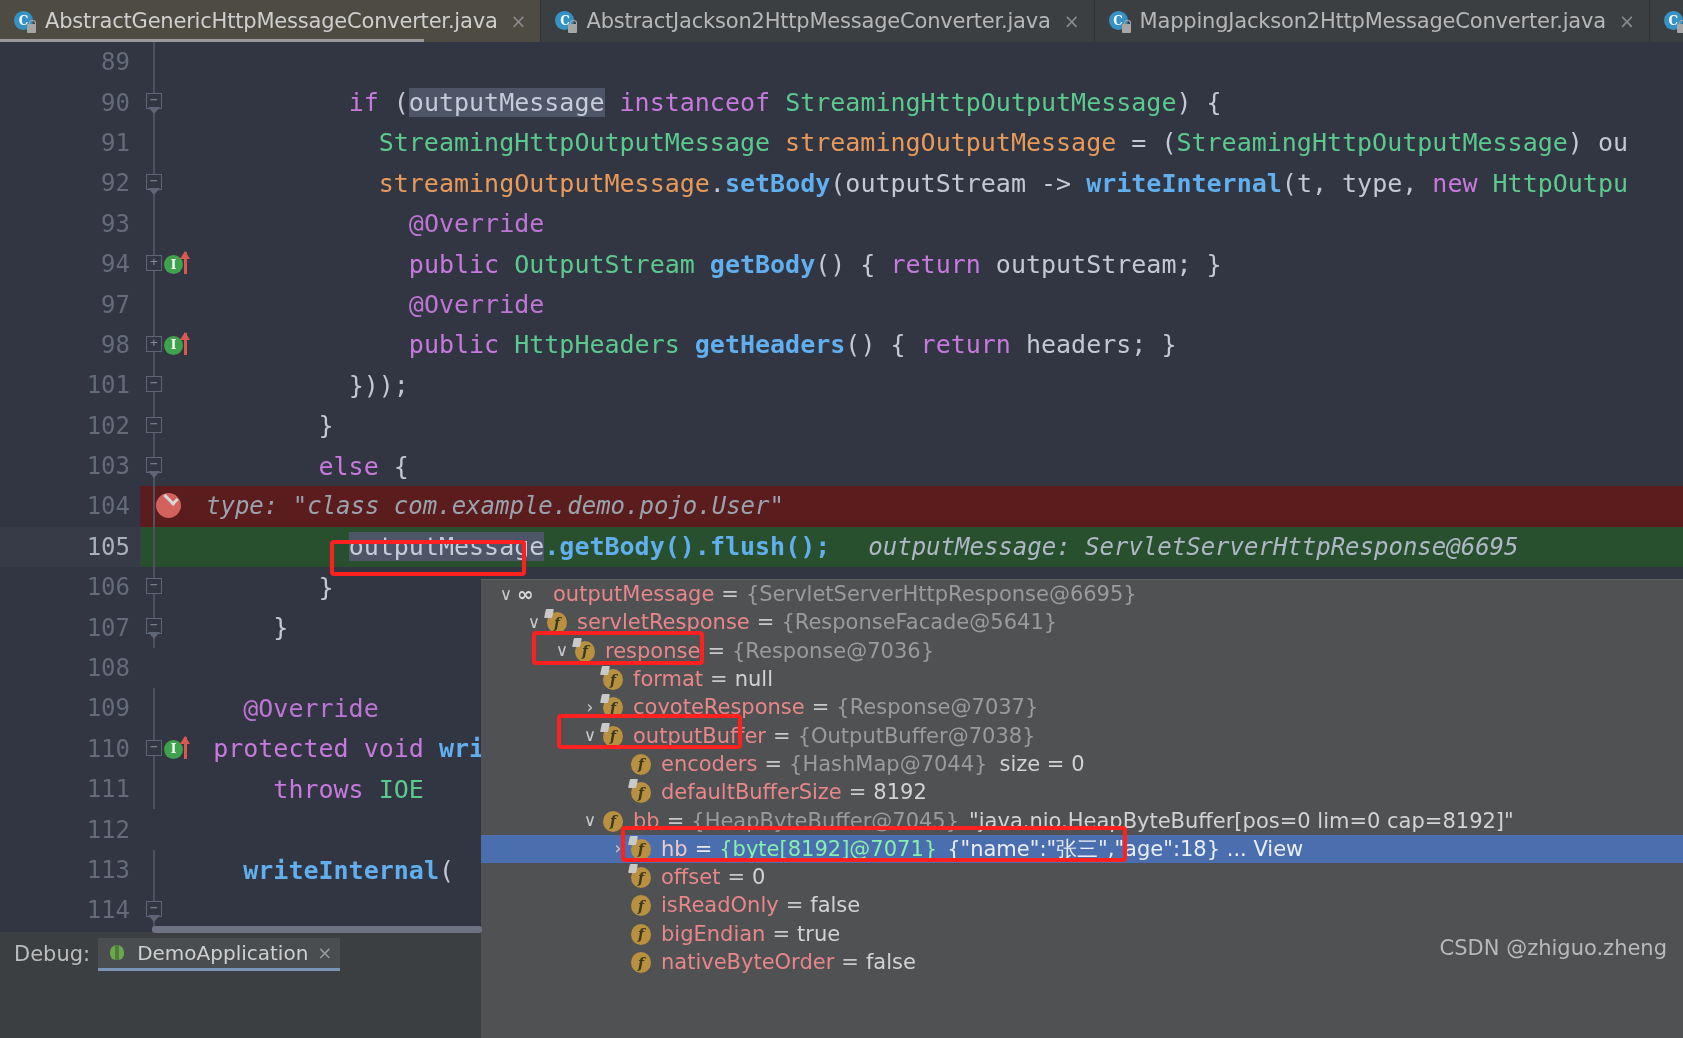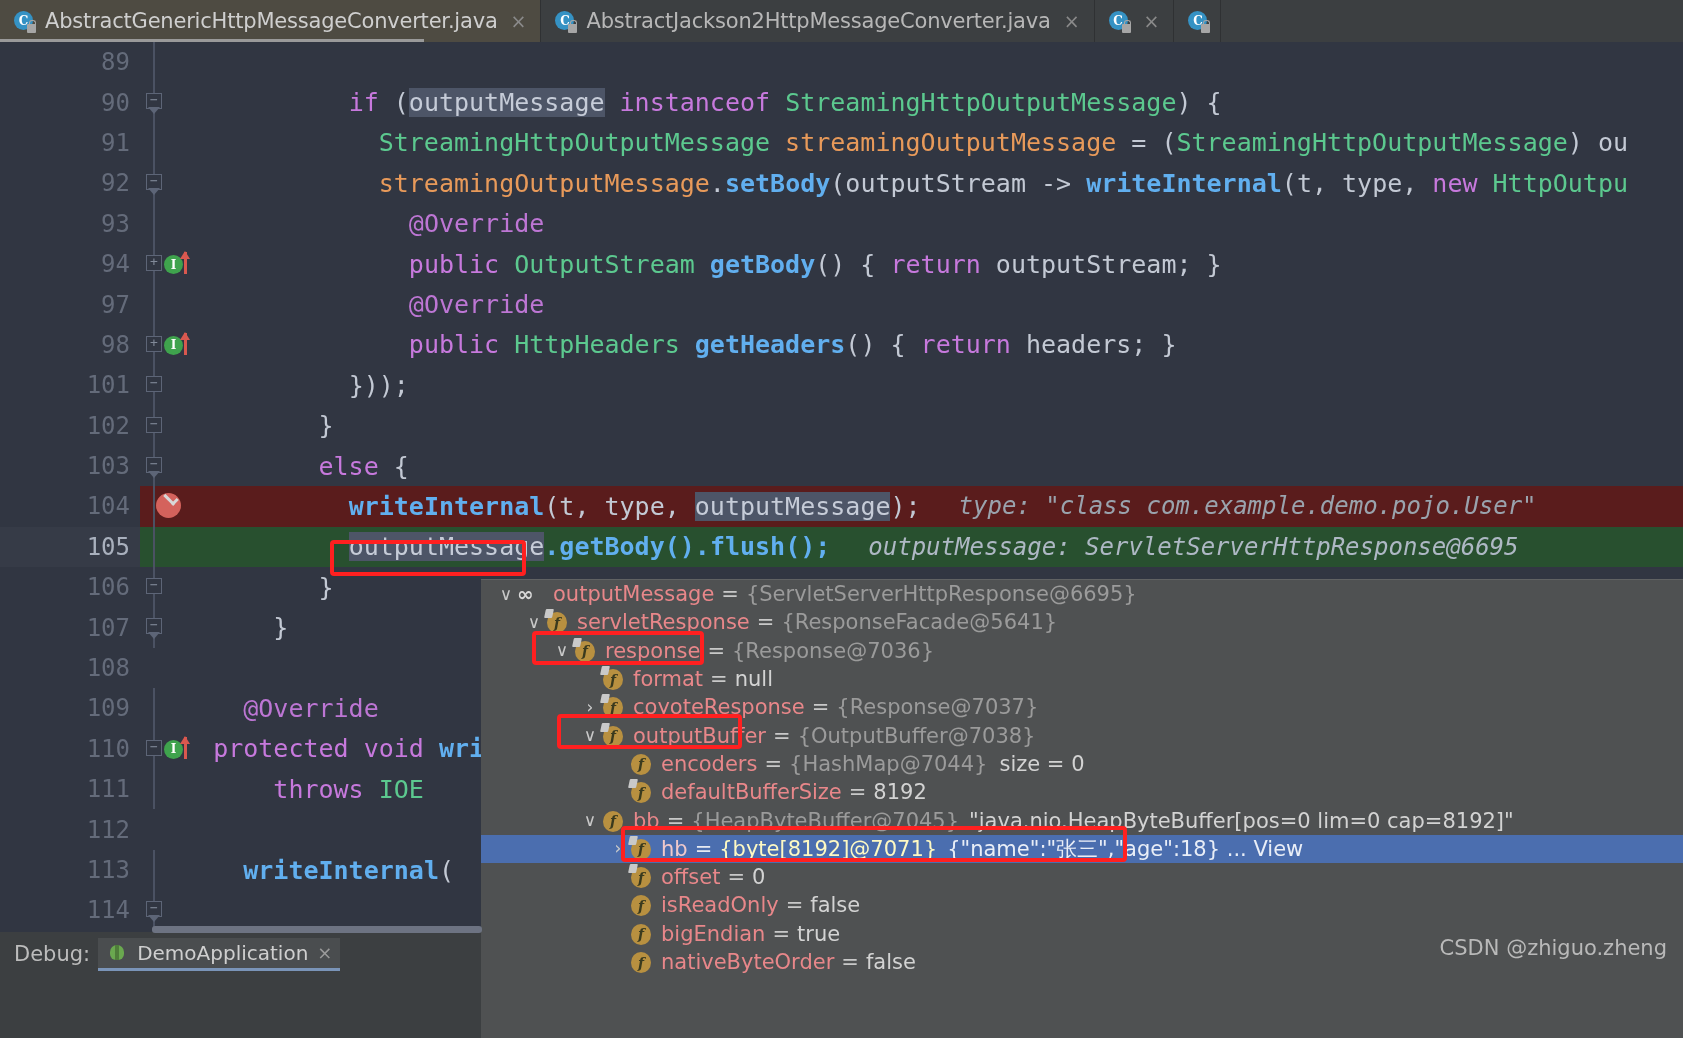--- a/index.html
+++ b/index.html
@@ -266,20 +266,21 @@
           <span class="lock"></span>
         </span>
       <span class="tab-label">AbstractJackson2HttpMessageConverter.java</span>
       <span class="tab-close">×</span>
     </div>
     <div class="tab">
       <span class="jicon">
           <span class="disc">C</span>
           <span class="lock"></span>
         </span>
+      <span class="tab-label">MappingJackson2HttpMessageConverter.java</span>
       <span class="tab-close">×</span>
     </div>
     <div class="tab">
       <span class="jicon">
           <span class="disc">C</span>
           <span class="lock"></span>
         </span>
 
     </div>
   </div>
@@ -424,21 +425,21 @@
           <span class="gicons" style="right:-46px;">
               <span class="bp">
                 <span class="ball"></span>
                 <span class="tick"></span>
               </span>
             </span>
         </div>
         <div class="foldcol">
             <div class="foldline"></div>
           </div>
-        <div class="codecell"><span class="codetext">            <span class="mth">writeInternal</span><span class="pln">(t, type, </span><span class="hl-ident">outputMessage</span><span class="pln">);</span></span><span class="hint" style="padding-left:38px;">type: "class com.example.demo.pojo.User"</span></div>
+        <div class="codecell"><span class="hint" style="padding-left:38px;">type: "class com.example.demo.pojo.User"</span></div>
       </div>
 
       <div class="row cur">
         <div class="band green"></div>
         <div class="gutter">
             <span class="lnum">105</span>
           </div>
         <div class="foldcol">
             <div class="foldline"></div>
           </div>
@@ -644,21 +645,21 @@
     </div>
 
     <div class="vrow sel" style="padding-left:126px;">
       <span class="twisty">›</span>
       <span class="ficon">
           <span class="oval">f</span>
           <span class="sq"></span>
         </span>
       <span class="vname" style="color:#f0c9cb;">hb</span>
       <span class="veq" style="color:#e6eaf2;">=</span>
-      <span class="vval" style="color:#fef9c3;">{byte[8192]@7071}</span>
+      <span class="vval" style="color:#86efac;">{byte[8192]@7071}</span>
       <span class="vval2" style="padding-left:10px;color:#e9eef7;">{"name":"张三","age":18} ... View</span>
     </div>
 
     <div class="vrow" style="padding-left:126px;">
       <span class="twisty"></span>
       <span class="ficon">
           <span class="oval">f</span>
           <span class="sq"></span>
         </span>
       <span class="vname">offset</span>

